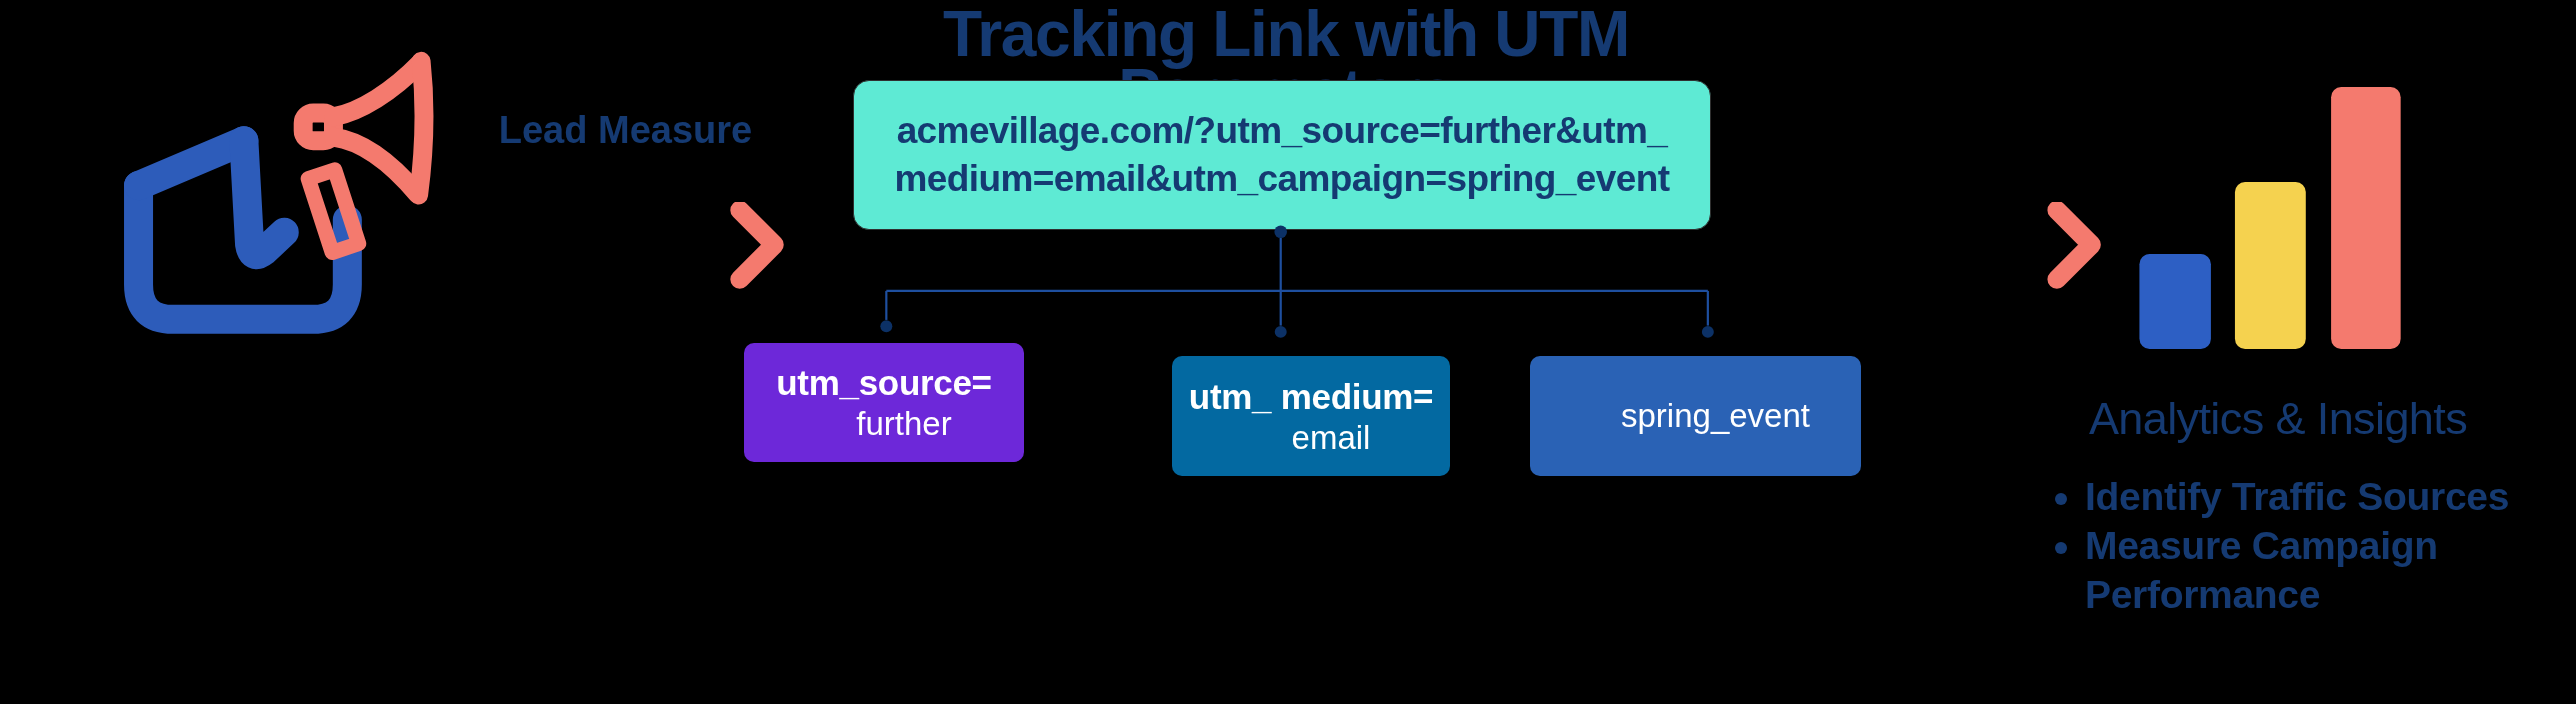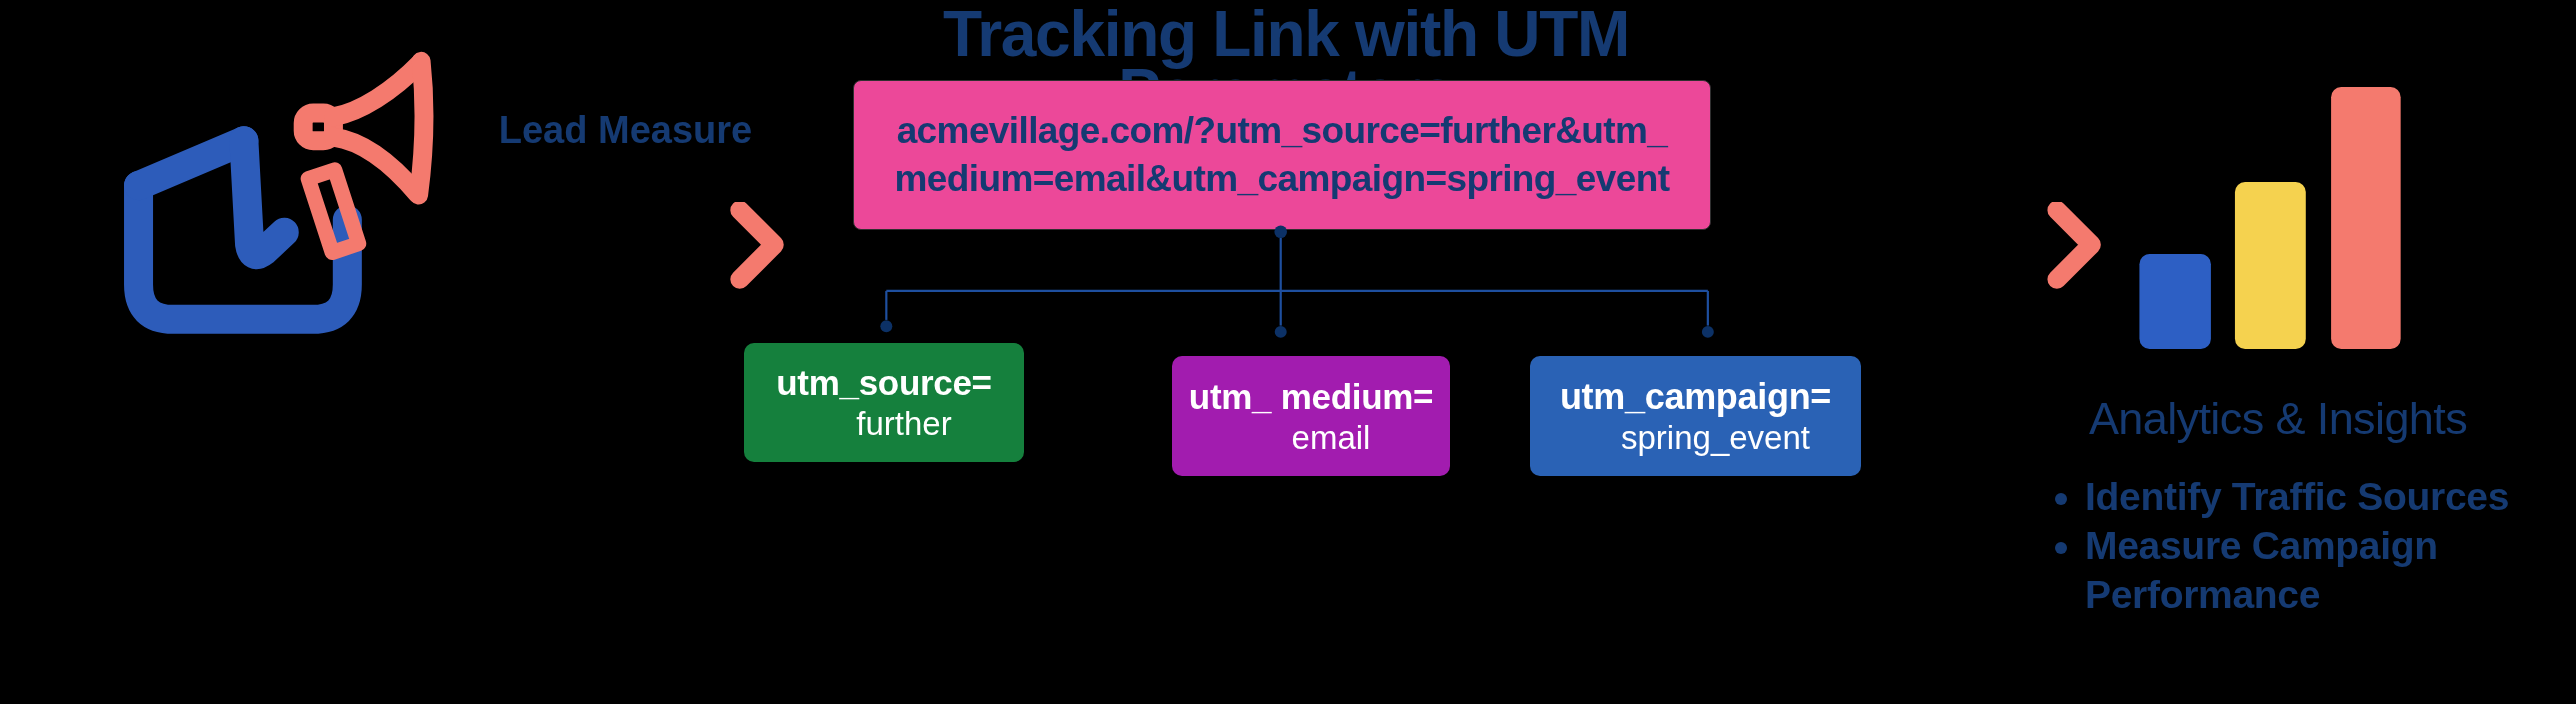--- a/index.html
+++ b/index.html
@@ -14,22 +14,22 @@
 
   
   .email-label{left:0px; top:388px; width:509px; font-size:51px; line-height:61px;
     font-weight:700; letter-spacing:-0.6px;}
   .lead-label{left:480px; top:106px; width:291px; font-size:38px; line-height:49px;
     font-weight:700;}
 
   
   .tracking-title{left:844px; top:5px; width:884px; font-size:64px; line-height:58px;
     font-weight:700; letter-spacing:-1.3px;}
-  .url-box{left:853px; top:80px; width:858px; height:150px; background:#ec4899;
-    border:1.3px solid #2F2F2F; border-radius:8px; box-sizing:border-box;
+  .url-box{left:853px; top:80px; width:858px; height:150px; background:#5eead4;
+    border:1.3px solid #2F2F2F; border-radius:16px; box-sizing:border-box;
     display:flex; flex-direction:column; justify-content:center;}
   .url-line{font-size:37px; line-height:48px; font-weight:700; letter-spacing:-0.6px;
     text-align:center; color:#153A72; white-space:nowrap;}
 
   
   .param-box{border-radius:10px; color:#fff; display:flex; flex-direction:column;
     justify-content:center; align-items:center; box-sizing:border-box;}
   .param-box .pname{font-size:35px; line-height:43px; font-weight:700; letter-spacing:-0.3px;}
   .param-box .pvalue{font-size:33px; line-height:40px; font-weight:400;margin-left:40px;}
   .box-source{left:744px; top:343px; width:280px; height:119px;}
@@ -101,32 +101,31 @@
       <line x1="1325" y1="111" x2="1325" y2="166"></line>
     </g>
     <g fill="#0C3166">
       <circle cx="647" cy="17" r="10"></circle>
       <circle cx="21" cy="167" r="9.5"></circle>
       <circle cx="647" cy="176" r="9.5"></circle>
       <circle cx="1325" cy="176" r="9.5"></circle>
     </g>
   </svg>
 
-  <div class="abs param-box box-source" style="background: #15803d;">
+  <div class="abs param-box box-source" style="background: #6d28d9;">
     <div class="pname">utm_source=</div>
     <div class="pvalue">further</div>
   </div>
 
-  <div class="abs param-box box-medium" style="background: #a21caf;">
+  <div class="abs param-box box-medium" style="background: #0369a1;">
     <div class="pname">utm_ medium=</div>
     <div class="pvalue">email</div>
   </div>
 
   <div class="abs param-box box-campaign" style="background: rgb(42, 98, 181);">
-    <div class="pname">utm_campaign=</div>
     <div class="pvalue">spring_event</div>
   </div>
 
   <svg class="abs" style="left:1786px; top:202px;" width="328" height="88" viewBox="0 0 520 140" aria-hidden="true">
     <defs>
       <linearGradient id="ag2" x1="0" y1="0" x2="1" y2="0">
         <stop offset="0" stop-color="#6A5FF8"></stop>
         <stop offset="0.45" stop-color="#9A6CD8"></stop>
         <stop offset="0.8" stop-color="#E87E8C"></stop>
         <stop offset="1" stop-color="#F0807E"></stop>

